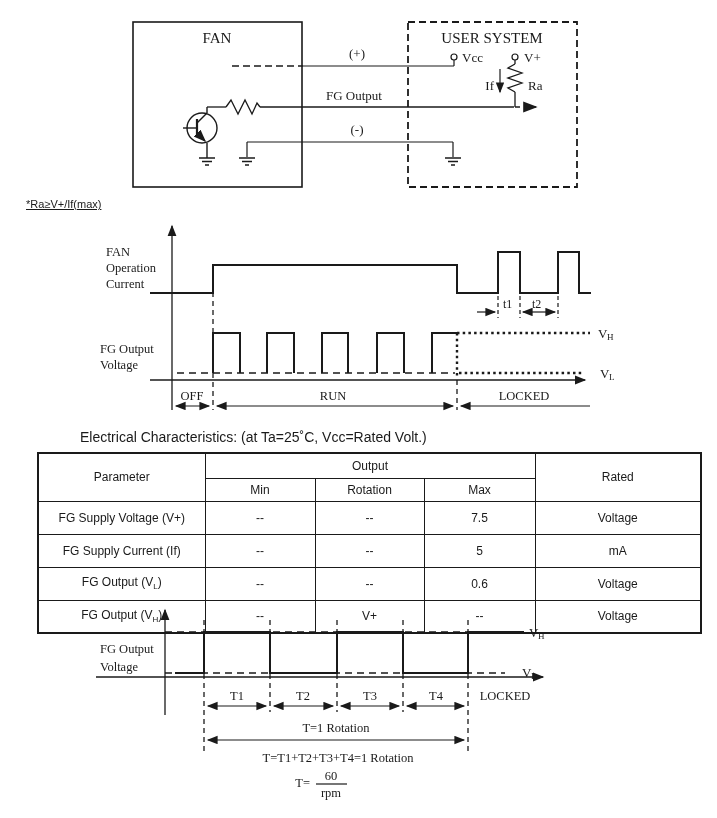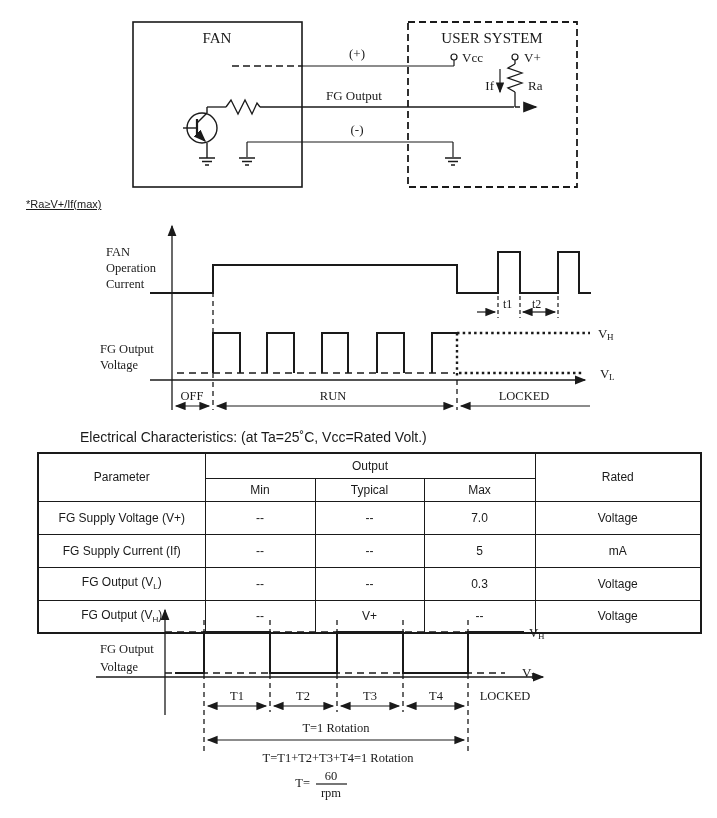--- a/index.html
+++ b/index.html
@@ -162,42 +162,42 @@
       <col style="width:166px">
   </colgroup>
   <tbody>
       <tr class="h1">
     <td rowspan="2">Parameter</td>
     <td colspan="3">Output</td>
     <td rowspan="2">Rated</td>
   </tr>
   <tr class="h2">
     <td>Min</td>
-    <td>Typical</td>
+    <td>Rotation</td>
     <td>Max</td>
   </tr>
   <tr class="dr">
     <td>FG Supply Voltage (V+)</td>
     <td>--</td>
     <td>--</td>
-    <td>7.0</td>
+    <td>7.5</td>
     <td>Voltage</td>
   </tr>
   <tr class="dr">
     <td>FG Supply Current (If)</td>
     <td>--</td>
     <td>--</td>
     <td>5</td>
     <td>mA</td>
   </tr>
   <tr class="dr">
     <td><span>FG Output (V</span><sub>L</sub><span>)</span></td>
     <td>--</td>
     <td>--</td>
-    <td>0.3</td>
+    <td>0.6</td>
     <td>Voltage</td>
   </tr>
   <tr class="dr">
     <td><span>FG Output (V</span><sub>H</sub><span>)</span></td>
     <td>--</td>
     <td>V+</td>
     <td>--</td>
     <td>Voltage</td>
   </tr>
 </tbody>

